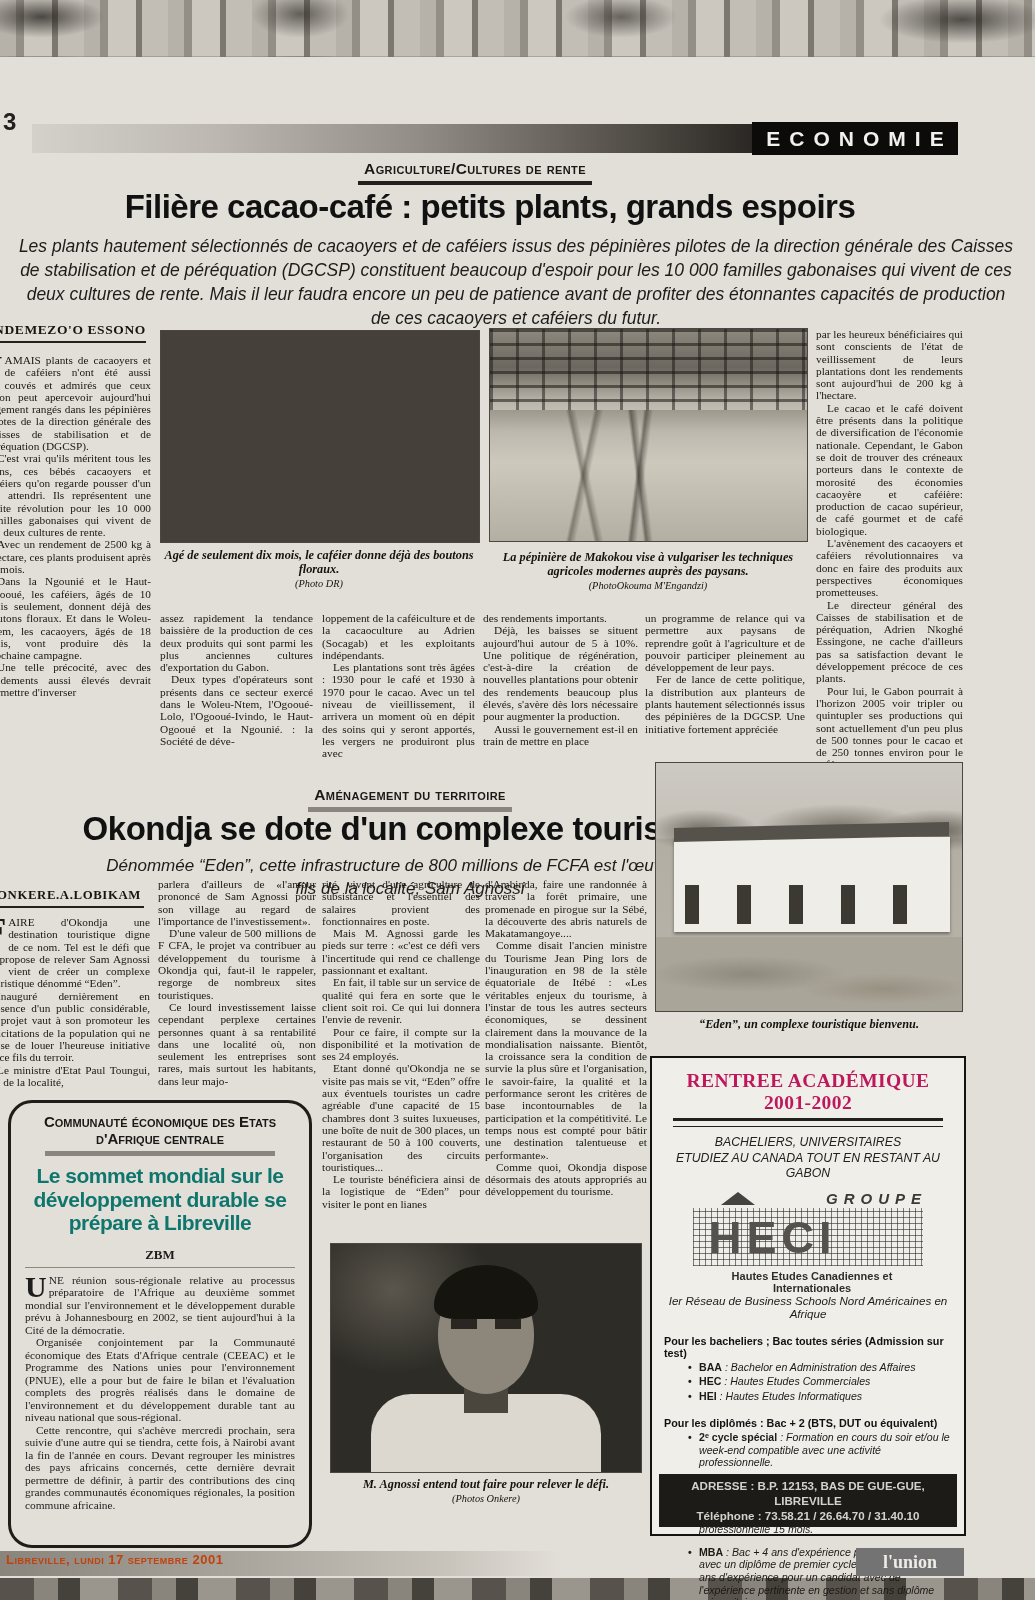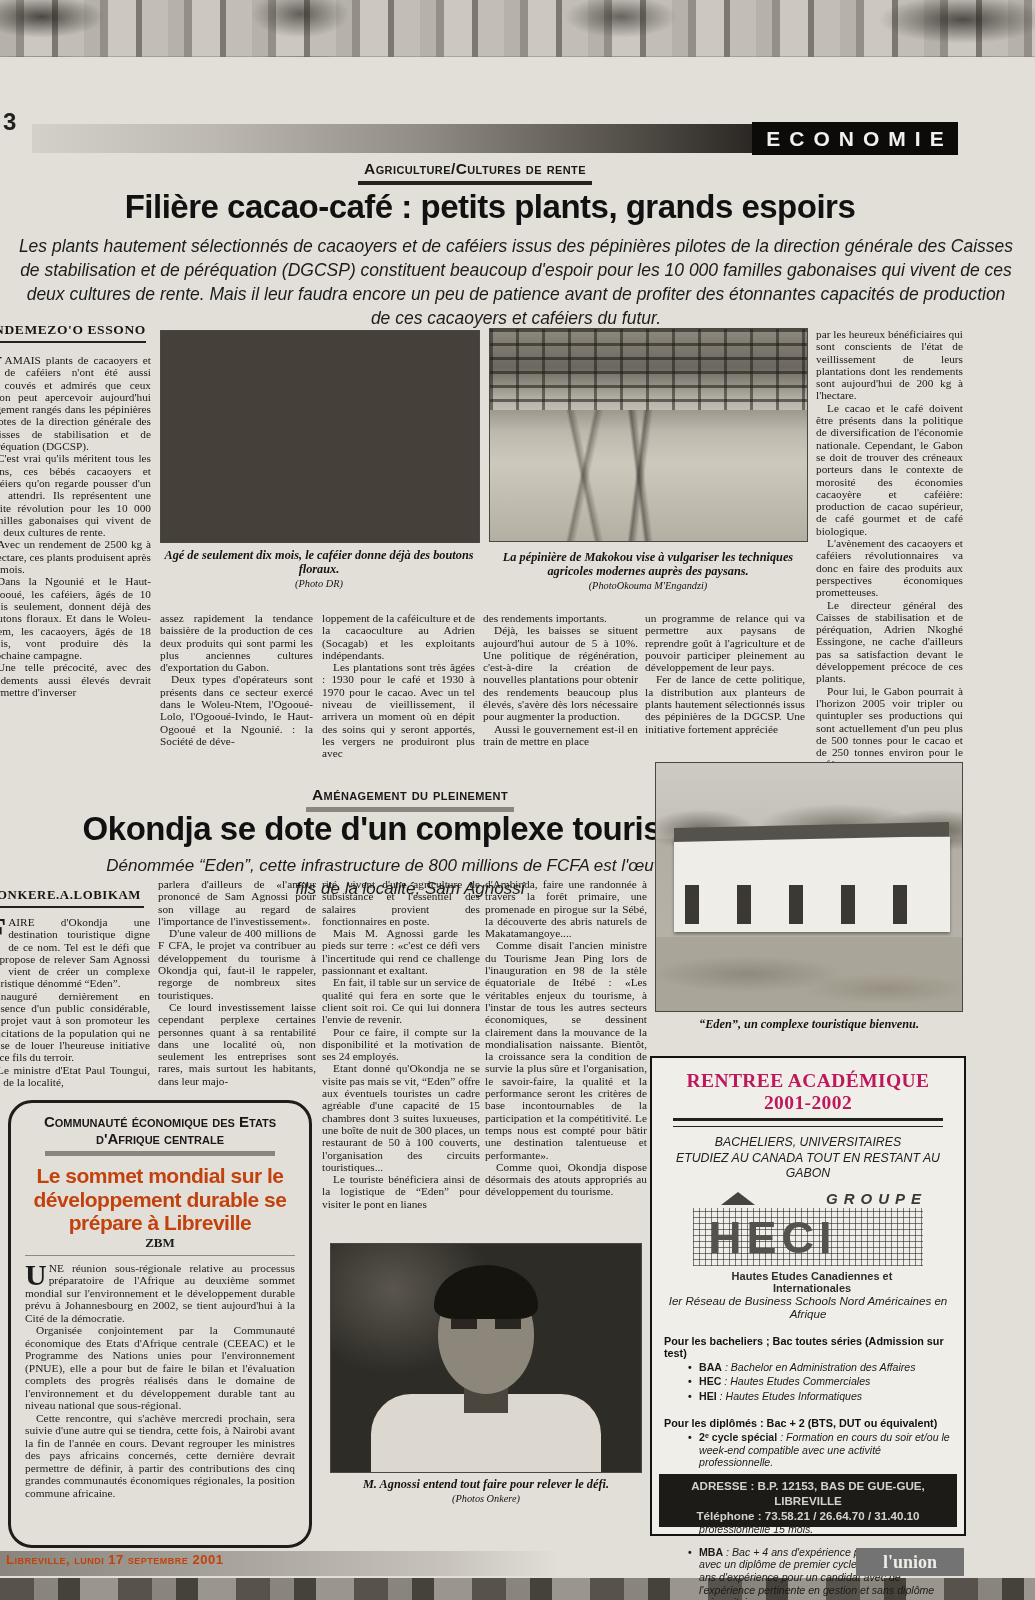--- a/index.html
+++ b/index.html
@@ -84,21 +84,21 @@
      background:linear-gradient(90deg,#2a2722 0 26px,transparent 26px 44px,#2a2722 44px 70px);}
   .ph-man .shirt{position:absolute;left:50%;bottom:0;width:230px;height:34%;margin-left:-115px;border-radius:40px 40px 0 0;background:#dcd8cf;}
   .ph-man .collar{position:absolute;left:50%;bottom:26%;width:44px;height:26px;margin-left:-22px;background:#4a463e;}
   
   .ceeacbox{position:absolute;left:8px;top:1100px;width:304px;height:448px;border:3px solid #1f1d1a;border-radius:24px;
      box-sizing:border-box;padding:10px 14px;overflow:hidden;}
   .ceeacbox .kc{text-align:center;font-family:"Liberation Sans",sans-serif;font-weight:bold;font-size:15px;line-height:17px;
      font-variant:small-caps;color:#191816;}
   .ceeacbox .kcbar{width:230px;height:5px;background:#8a867e;margin:4px auto 8px;}
   .ceeacbox .h2{text-align:center;font-family:"Liberation Sans",sans-serif;font-weight:bold;font-size:21px;line-height:23.5px;
-     letter-spacing:-.5px;color:#c2410c;margin:2px 0 0;}
+     letter-spacing:-.5px;color:#0f766e;margin:2px 0 12px;}
   .ceeacbox .by{text-align:center;font-weight:bold;font-size:13px;margin-bottom:4px;}
   .ceeacbox .rule{height:1px;background:#8d897f;margin:0 0 6px;}
   .ceeacbox .txt{font-size:11.4px;line-height:12.5px;text-align:justify;}
   .ceeacbox .txt p{margin:0;}
   .ceeacbox .txt p + p{text-indent:11px;}
   .ceeacbox .txt p:first-child::first-letter{float:left;font-size:30px;line-height:24px;font-weight:bold;padding:1px 2px 0 0;}
   
   .adbox{position:absolute;left:650px;top:1056px;width:316px;height:480px;background:#f0eee9;border:2px solid #141310;
      box-sizing:border-box;padding:10px 12px;font-family:"Liberation Sans",sans-serif;}
   .adbox .adtitle{text-align:center;font-family:"Liberation Serif",serif;font-weight:bold;font-size:19.5px;letter-spacing:.4px;color:#be185d;margin-top:2px;}
@@ -192,34 +192,34 @@
     </div>
   <div class="col" style="left:816px;top:328px;width:147px;height:436px;">
       <p>par les heureux bénéficiaires qui sont conscients de l'état de veillissement de leurs plantations dont les rendements sont aujourd'hui de 200 kg à l'hectare.</p>
       <p>Le cacao et le café doivent être présents dans la politique de diversification de l'économie nationale. Cependant, le Gabon se doit de trouver des créneaux porteurs dans le contexte de morosité des économies cacaoyère et caféière: production de cacao supérieur, de café gourmet et de café biologique.</p>
       <p>L'avènement des cacaoyers et caféiers révolutionnaires va donc en faire des produits aux perspectives économiques prometteuses.</p>
       <p>Le directeur général des Caisses de stabilisation et de péréquation, Adrien Nkoghé Essingone, ne cache d'ailleurs pas sa satisfaction devant le développement précoce de ces plants.</p>
       <p>Pour lui, le Gabon pourrait à l'horizon 2005 voir tripler ou quintupler ses productions qui sont actuellement d'un peu plus de 500 tonnes pour le cacao et de 250 tonnes environ pour le café.</p>
     </div>
 
   <div class="kickerwrap" style="left:180px;top:786px;width:460px;">
-    <span class="kick gray">Aménagement du pleinement</span>
+    <span class="kick gray">Aménagement du territoire</span>
   </div>
   <div class="headline" style="left:40px;top:810px;width:740px;font-size:33px;">Okondja se dote d'un complexe touristique</div>
   <div class="standfirst" style="left:95px;top:854px;width:630px;font-size:17px;line-height:23px;">Dénommée “Eden”, cette infrastructure de 800 millions de FCFA est l'œuvre d'un fils de la localité, Sam Agnossi</div>
   <div class="byline" style="left:-6px;top:888px;width:150px;font-size:12.8px;">ONKERE.A.LOBIKAM</div>
 
   <div class="col dropcap" style="left:-14px;top:916px;width:164px;height:190px;">
       <p>FAIRE d'Okondja une destination touristique digne de ce nom. Tel est le défi que se propose de relever Sam Agnossi qui vient de créer un complexe touristique dénommé “Eden”.</p>
       <p>Inauguré dernièrement en présence d'un public considérable, ce projet vaut à son promoteur les félicitations de la population qui ne cesse de louer l'heureuse initiative de ce fils du terroir.</p>
       <p>Le ministre d'Etat Paul Toungui, fils de la localité,</p>
     </div>
   <div class="col" style="left:158px;top:878px;width:158px;height:226px;">
       <p>parlera d'ailleurs de «l'amour prononcé de Sam Agnossi pour son village au regard de l'importance de l'investissement».</p>
-      <p>D'une valeur de 400 millions de F CFA, le projet va contribuer au développement du tourisme à Okondja qui, faut-il le rappeler, regorge de nombreux sites touristiques.</p>
+      <p>D'une valeur de 500 millions de F CFA, le projet va contribuer au développement du tourisme à Okondja qui, faut-il le rappeler, regorge de nombreux sites touristiques.</p>
       <p>Ce lourd investissement laisse cependant perplexe certaines personnes quant à sa rentabilité dans une localité où, non seulement les entreprises sont rares, mais surtout les habitants, dans leur majo-</p>
     </div>
   <div class="col" style="left:322px;top:878px;width:158px;height:360px;">
       <p>rité, vivent d'une agriculture de subsistance et l'essentiel des salaires provient des fonctionnaires en poste.</p>
       <p>Mais M. Agnossi garde les pieds sur terre : «c'est ce défi vers l'incertitude qui rend ce challenge passionnant et exaltant.</p>
       <p>En fait, il table sur un service de qualité qui fera en sorte que le client soit roi. Ce qui lui donnera l'envie de revenir.</p>
       <p>Pour ce faire, il compte sur la disponibilité et la motivation de ses 24 employés.</p>
       <p>Etant donné qu'Okondja ne se visite pas mais se vit, “Eden” offre aux éventuels touristes un cadre agréable d'une capacité de 15 chambres dont 3 suites luxueuses, une boîte de nuit de 300 places, un restaurant de 50 à 100 couverts, l'organisation des circuits touristiques...</p>
       <p>Le touriste bénéficiera ainsi de la logistique de “Eden” pour visiter le pont en lianes</p>
     </div>

